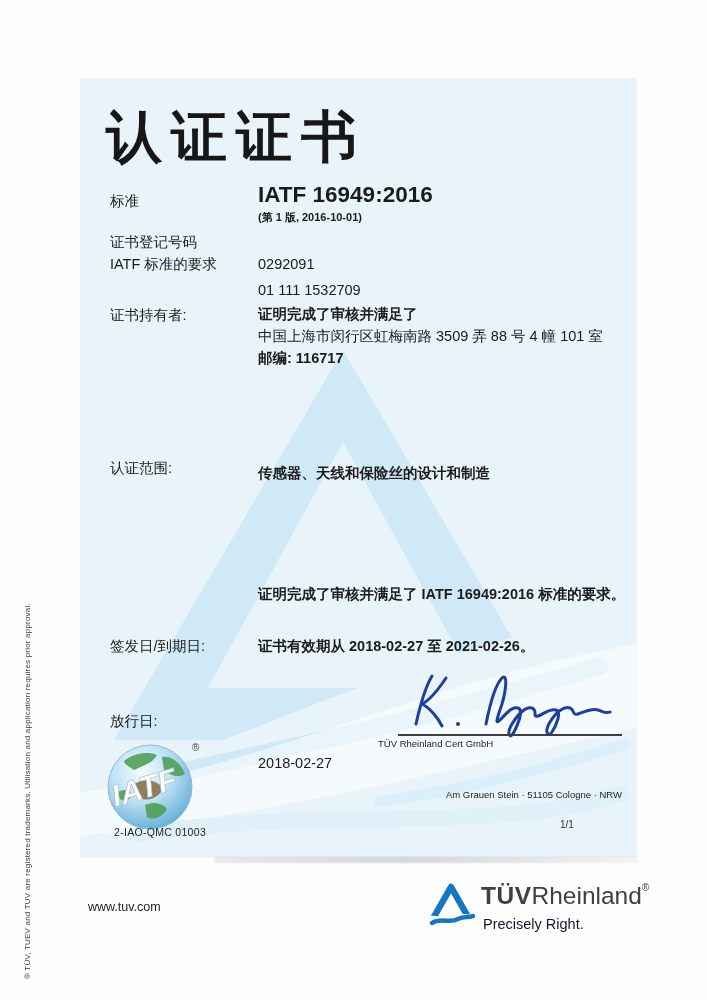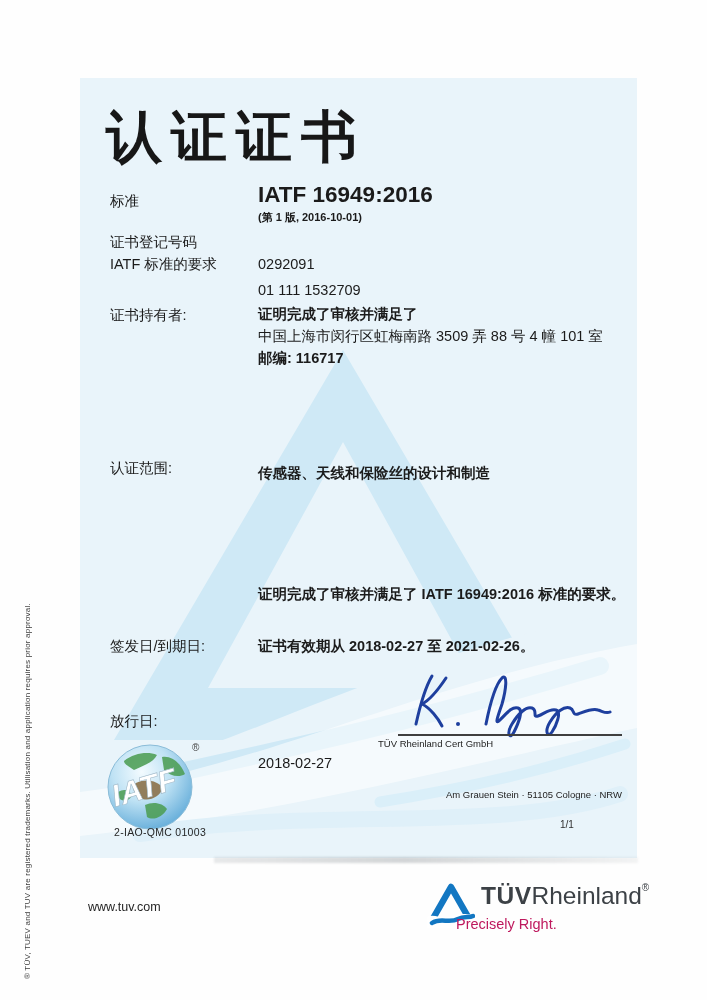--- a/index.html
+++ b/index.html
@@ -41,21 +41,21 @@
 
   .smudge{position:absolute;left:214px;top:857px;width:424px;height:6px;opacity:.45;
     background:linear-gradient(90deg,rgba(110,120,126,.35),rgba(80,90,96,.55) 45%,rgba(110,120,126,.18));
     filter:blur(1px);}
 
   .website{position:absolute;left:88px;top:900px;font-size:12.5px;color:#262626;}
   .tuv-tri{position:absolute;left:427px;top:883px;width:48px;height:50px;}
   .brand{position:absolute;left:481px;top:882px;font-size:24.5px;color:#3c4146;white-space:nowrap;}
   .brand .b{font-weight:700;letter-spacing:.5px;}
   .brand .r{font-size:10px;vertical-align:13px;}
-  .tagline{position:absolute;left:456px;top:916px;font-size:14.5px;color:#be185d;}
+  .tagline{position:absolute;left:483px;top:916px;font-size:14.5px;color:#0f172a;}
 
   .side-note{position:absolute;left:23px;top:979px;transform:rotate(-90deg);transform-origin:0 0;
     font-size:8px;color:#3c3c3c;white-space:nowrap;letter-spacing:.2px;}
 </style>
 </head>
 <body>
 
 <div class="panel">
   <svg class="watermark" viewBox="0 0 557 780" aria-hidden="true">
     <path fill="#cfe9f6" fill-rule="evenodd" d="M263,272 L492,662 L34,662 Z M263,364 L398,610 L128,610 Z"></path>

